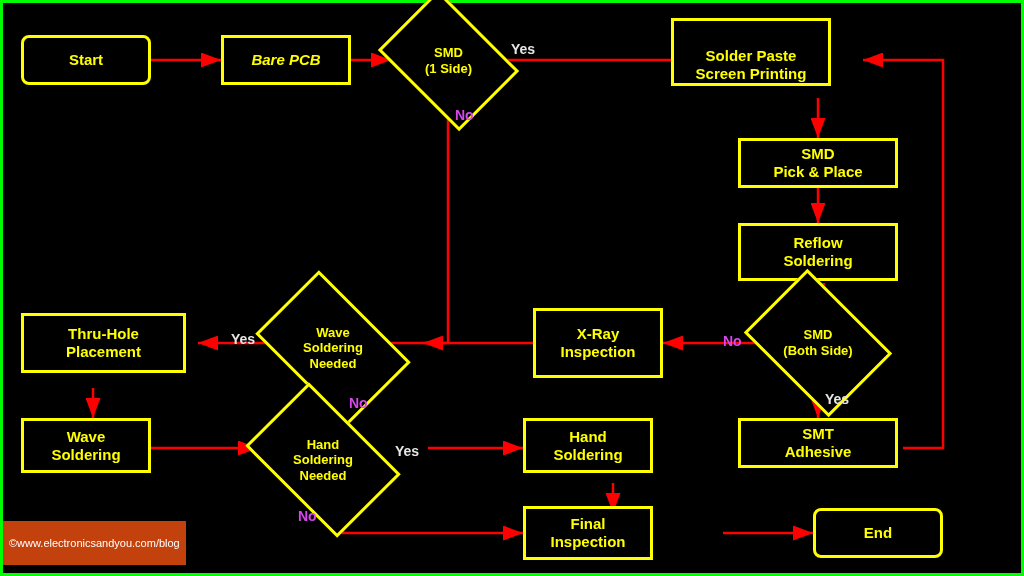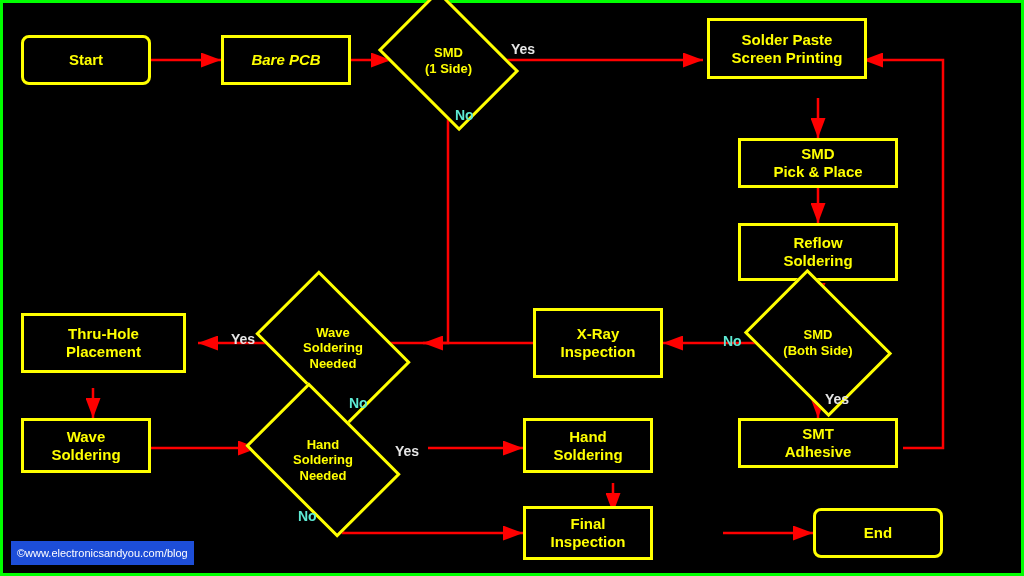--- a/index.html
+++ b/index.html
@@ -54,39 +54,39 @@
       line-height: 1.2;
     }
     .label-yes {
       position: absolute;
       color: #e5e5e5;
       font-weight: bold;
       font-size: 14px;
     }
     .label-no {
       position: absolute;
-      color: #5eead4;
+      color: #d946ef;
       font-weight: bold;
       font-size: 14px;
     }
     svg.arrows {
       position: absolute;
       top: 0; left: 0;
       width: 1024px;
       height: 576px;
       pointer-events: none;
     }
     .watermark {
       position: absolute;
       bottom: 8px;
-      left: 8px;
+      left: 0;
       color: #fff;
       font-size: 11px;
-      background: #1d4ed8;
-      padding: 6px 6px;
+      background: #c2410c;
+      padding: 16px 6px;
     }
   </style>
 </head>
 <body>
 
 <div class="flowchart">
 
   <svg class="arrows">
     <defs>
       <marker id="arrowhead" markerWidth="8" markerHeight="6" refX="8" refY="3" orient="auto">
@@ -150,21 +150,21 @@
   </div>
 
   <div class="label-yes" style="left:508px; top:38px;">
     <span>Yes</span>
   </div>
 
   <div class="label-no" style="left:452px; top:104px;">
     <span>No</span>
   </div>
 
-  <div class="box" style="left:704px; top:15px; width:160px; height:61px;">
+  <div class="box" style="left:668px; top:15px; width:160px; height:68px;align-items:flex-end;">
     <span>Solder Paste<br>Screen Printing</span>
   </div>
 
   <div class="box" style="left:735px; top:135px; width:160px; height:50px;">
     <span>SMD<br>Pick &amp; Place</span>
   </div>
 
   <div class="box" style="left:735px; top:220px; width:160px; height:58px;">
     <span>Reflow<br>Soldering</span>
   </div>

